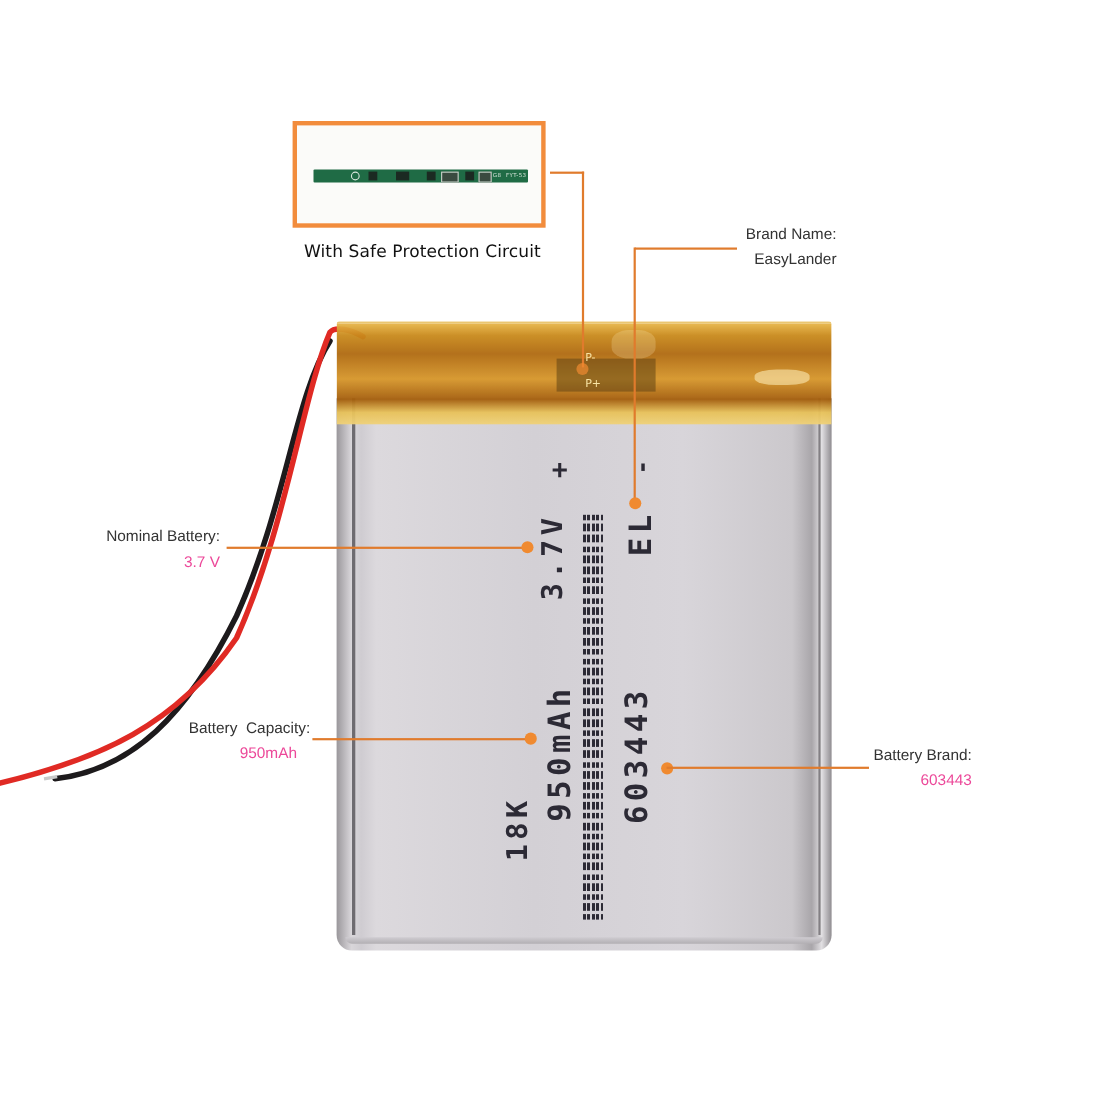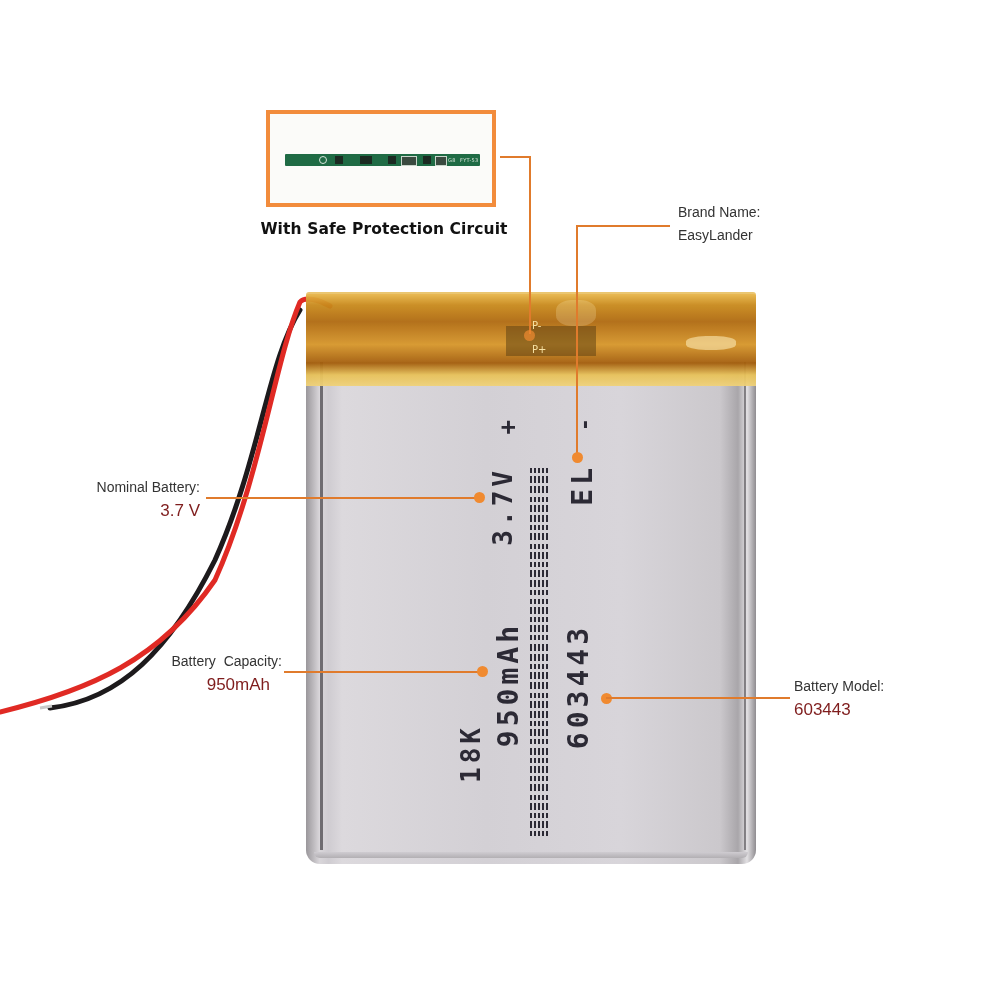--- a/index.html
+++ b/index.html
@@ -5,29 +5,29 @@
   html, body { margin: 0; padding: 0; background: #ffffff; }
   body { width: 1000px; height: 1000px; position: relative; overflow: hidden; font-family: "DejaVu Sans", "Liberation Sans", sans-serif; }
   .abs { position: absolute; }
 
   
   .pcb-box { left: 266px; top: 110px; width: 222px; height: 89px; border: 4px solid #f28c3c; background: #fbfbf9; }
   .pcb-strip { left: 15px; top: 40px; width: 195px; height: 12px; background: #1f6b45; border-radius: 1px; }
   .pcb-chip { position: absolute; top: 2px; height: 8px; background: #1b2a22; }
   .pcb-text { position: absolute; top: 0px; font-size: 5px; color: #d8e6dc; line-height: 12px; font-family: "DejaVu Sans", sans-serif; letter-spacing: 0.3px; }
   .pcb-circle { position: absolute; top: 2px; left: 34px; width: 6px; height: 6px; border: 1px solid #d8e6dc; border-radius: 50%; }
-  .caption { left: 250px; top: 220px; width: 268px; text-align: center; font-size: 15.5px; font-weight: bold; color: #111; letter-spacing: 0.1px; font-family: "DejaVu Sans", sans-serif; }
+  .caption { left: 250px; top: 220px; width: 268px; text-align: center; font-size: 15.5px; font-weight: normal; color: #111; letter-spacing: 0.1px; font-family: "DejaVu Sans", sans-serif; }
 
   
   .line-h { height: 2px; background: #e07b2c; }
   .line-v { width: 2px; background: #e07b2c; }
   .dot { width: 11px; height: 11px; border-radius: 50%; background: #f08a30; }
 
-  .label { font-size: 14px; color: #333; line-height: 23px; font-family: "Liberation Sans", sans-serif; }
-  .label .v { font-size: 17px; color: #7f1d1d; }
+  .label { font-size: 14px; color: #333; line-height: 23px; font-family: "Liberation Sans", sans-serif; text-align: right; }
+  .label .v { font-size: 14px; color: #ec4899; }
 
   
   .wire-svg { left: 0; top: 0; }
   .battery { left: 306px; top: 292px; width: 450px; height: 572px; }
   .bat-body { position: absolute; left: 0; top: 70px; width: 450px; height: 502px;
     background: linear-gradient(90deg, #9a979b 0%, #d9d6da 3%, #cfccd1 5%, #dcd9dd 8%, #d3d0d5 40%, #d8d5da 70%, #cbc8cc 92%, #a9a6aa 96%, #e2e0e3 98%, #8f8c90 100%);
     border-radius: 0 0 14px 14px; }
   .bat-body::before { content: ""; position: absolute; left: 14px; top: 0; width: 3px; bottom: 14px; background: #4b484d; opacity: .75; }
   .bat-body::after { content: ""; position: absolute; right: 10px; top: 0; width: 2px; bottom: 14px; background: #4b484d; opacity: .6; }
   .bat-bottom { position: absolute; left: 8px; right: 8px; bottom: 6px; height: 6px; background: linear-gradient(180deg, #cfccd1, #b2afb3); border-radius: 0 0 10px 10px; }
@@ -153,15 +153,15 @@
 <div class="abs line-h" style="left:284px;top:671px;width:198px;"></div>
 <div class="abs dot" style="left:477px;top:666px;"></div>
 <div class="abs label" style="left:120px;top:650px;width:162px;text-align:right;">
   <div style="white-space:pre;">Battery  Capacity:</div>
   <div class="v" style="padding-right:12px;">950mAh</div>
 </div>
 
 <div class="abs dot" style="left:601px;top:693px;"></div>
 <div class="abs line-h" style="left:606px;top:697px;width:184px;"></div>
 <div class="abs label" style="left:794px;top:675px;">
-  <div>Battery Model:</div>
+  <div>Battery Brand:</div>
   <div class="v">603443</div>
 </div>
 
 </body></html>

